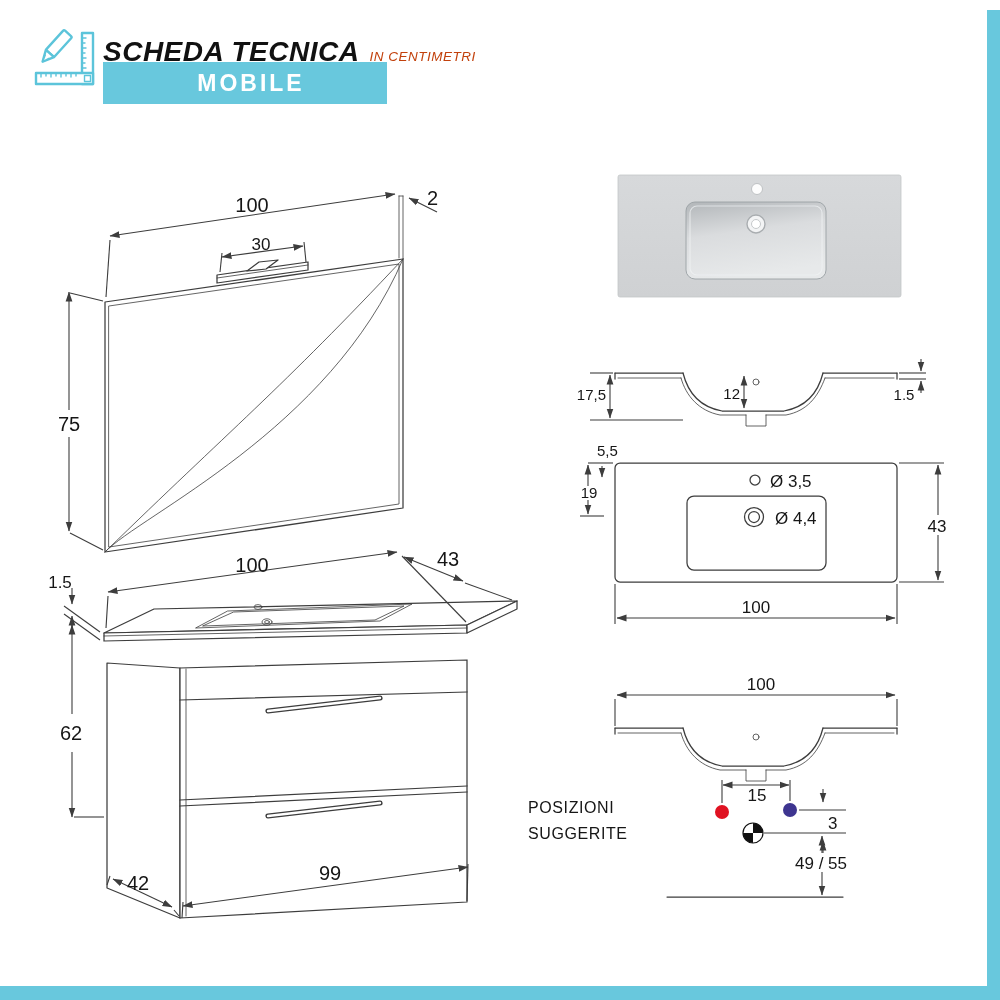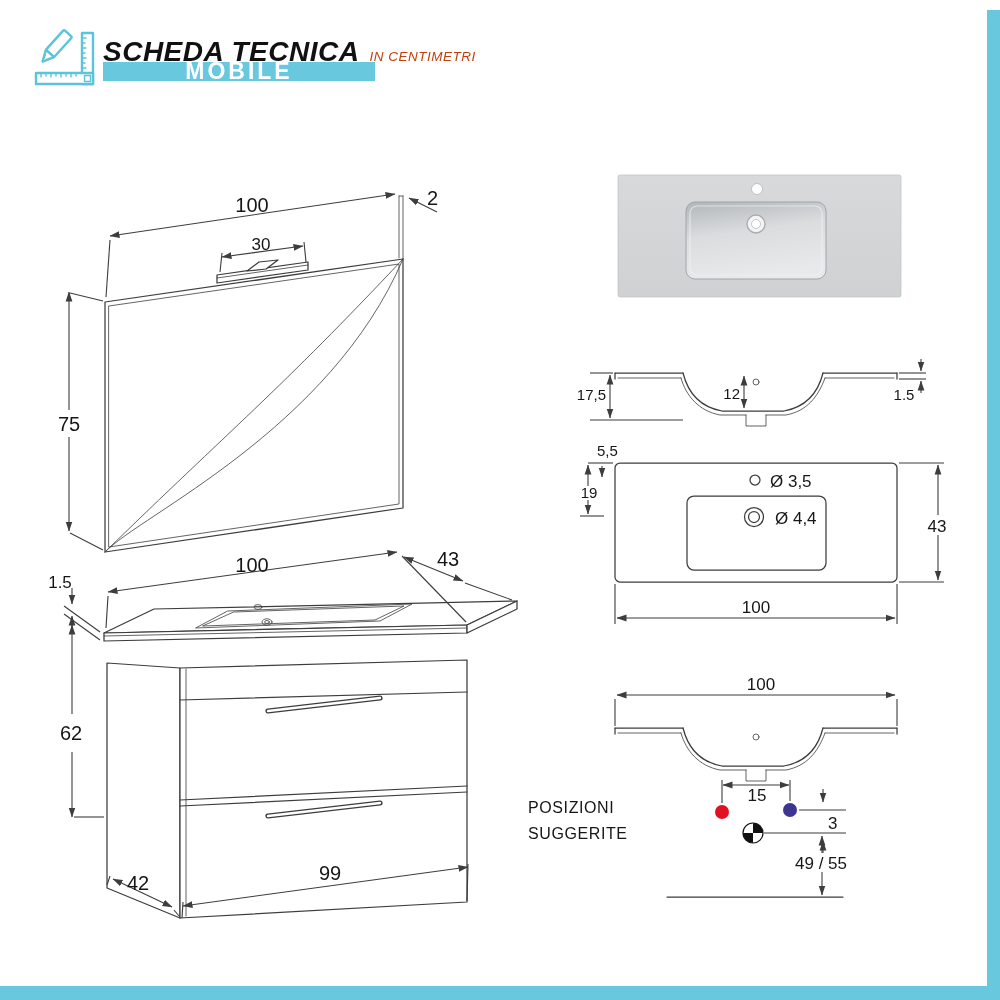--- a/index.html
+++ b/index.html
@@ -8,22 +8,22 @@
   #page svg{position:absolute;overflow:visible;}
   .bar{position:absolute;background:var(--accent,#68c8dd);}
   #bar-right{left:987px;top:10px;width:13px;height:990px;}
   #bar-bottom{left:0;top:986px;width:1000px;height:14px;}
 
   
   #hdr-icon{left:33px;top:30px;width:64px;height:64px;}
   #hdr-title{position:absolute;left:103px;top:36px;white-space:nowrap;}
   #hdr-title .t{font-style:italic;font-weight:bold;font-size:28px;color:#111;letter-spacing:.5px;}
   #hdr-title .s{font-style:italic;font-size:13.5px;color:#c2410c;margin-left:10px;letter-spacing:.5px;}
-  #hdr-banner{position:absolute;left:103px;top:62px;width:272px;height:19px;
-      background:var(--accent,#68c8dd);display:flex;align-items:center;justify-content:center;}
+  #hdr-banner{position:absolute;left:103px;top:62px;width:272px;height:42px;
+      background:var(--accent,#68c8dd);display:flex;align-items:center;justify-content:center;padding-left:12px;}
   #hdr-banner span{color:#fff;font-weight:bold;font-size:23px;letter-spacing:3px;}
 
   
   .ln{stroke:var(--line,#3d3d3d);stroke-width:1.25;fill:none;stroke-linecap:round;stroke-linejoin:round;}
   .thin{stroke-width:.8;}
   .wfill{fill:#fff;}
   .dim{stroke:var(--line,#3d3d3d);stroke-width:1.1;fill:none;}
   text{font-family:"Liberation Sans","DejaVu Sans",sans-serif;fill:#161616;}
   .d20{font-size:20px;}
   .d17{font-size:17px;}

